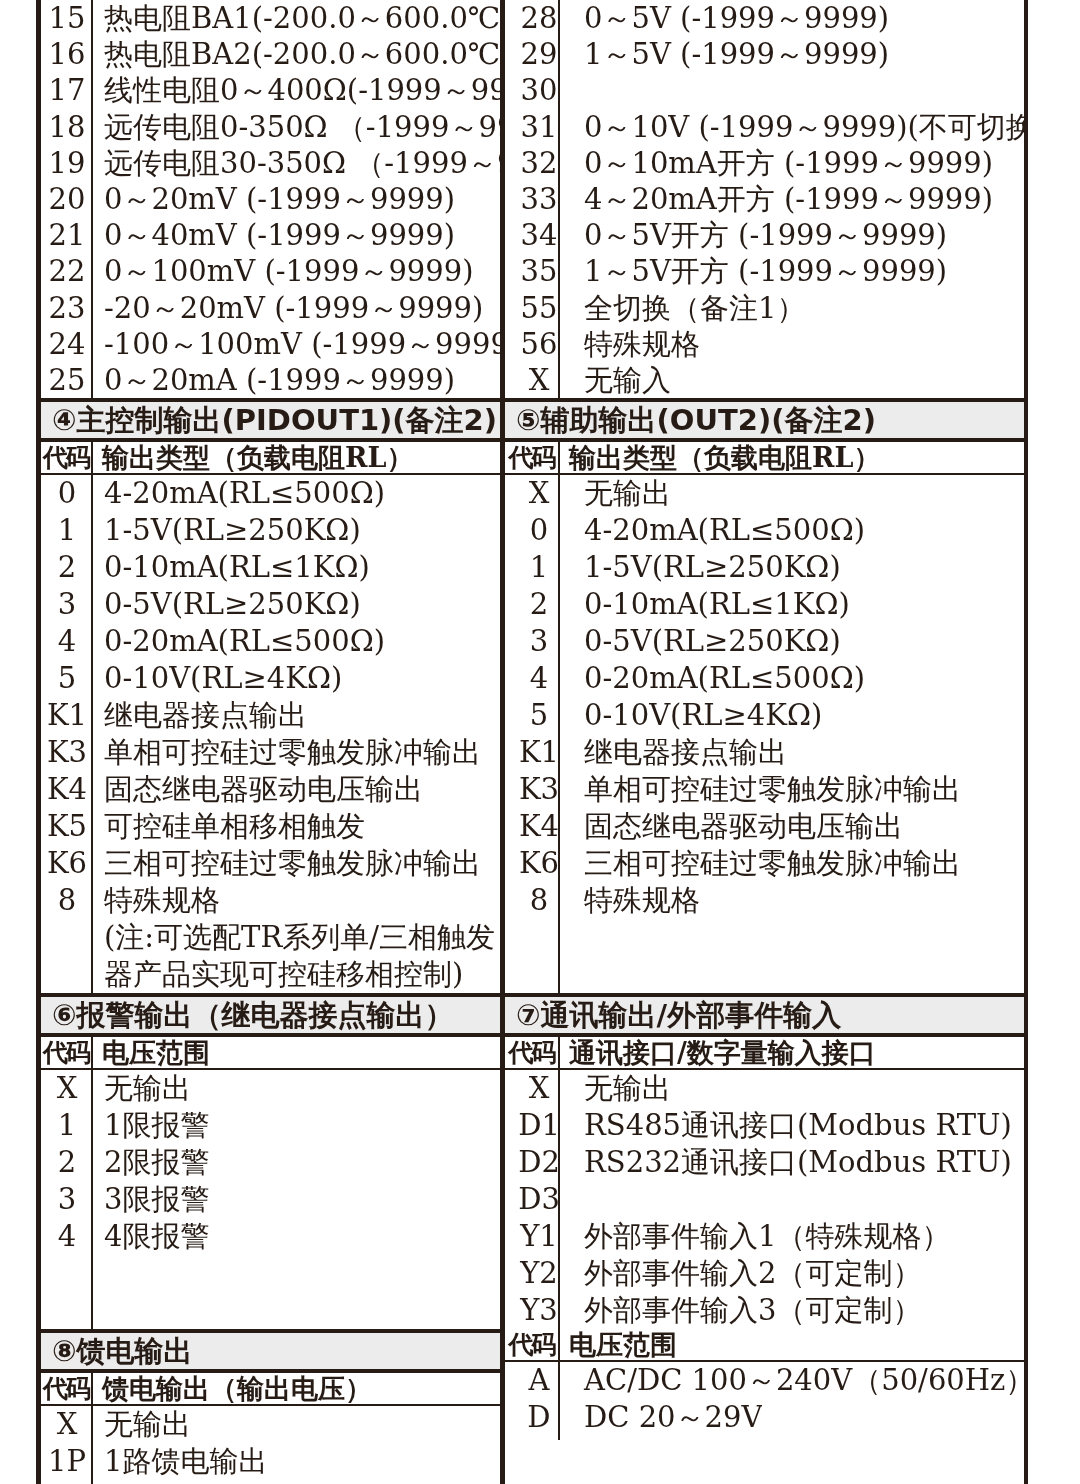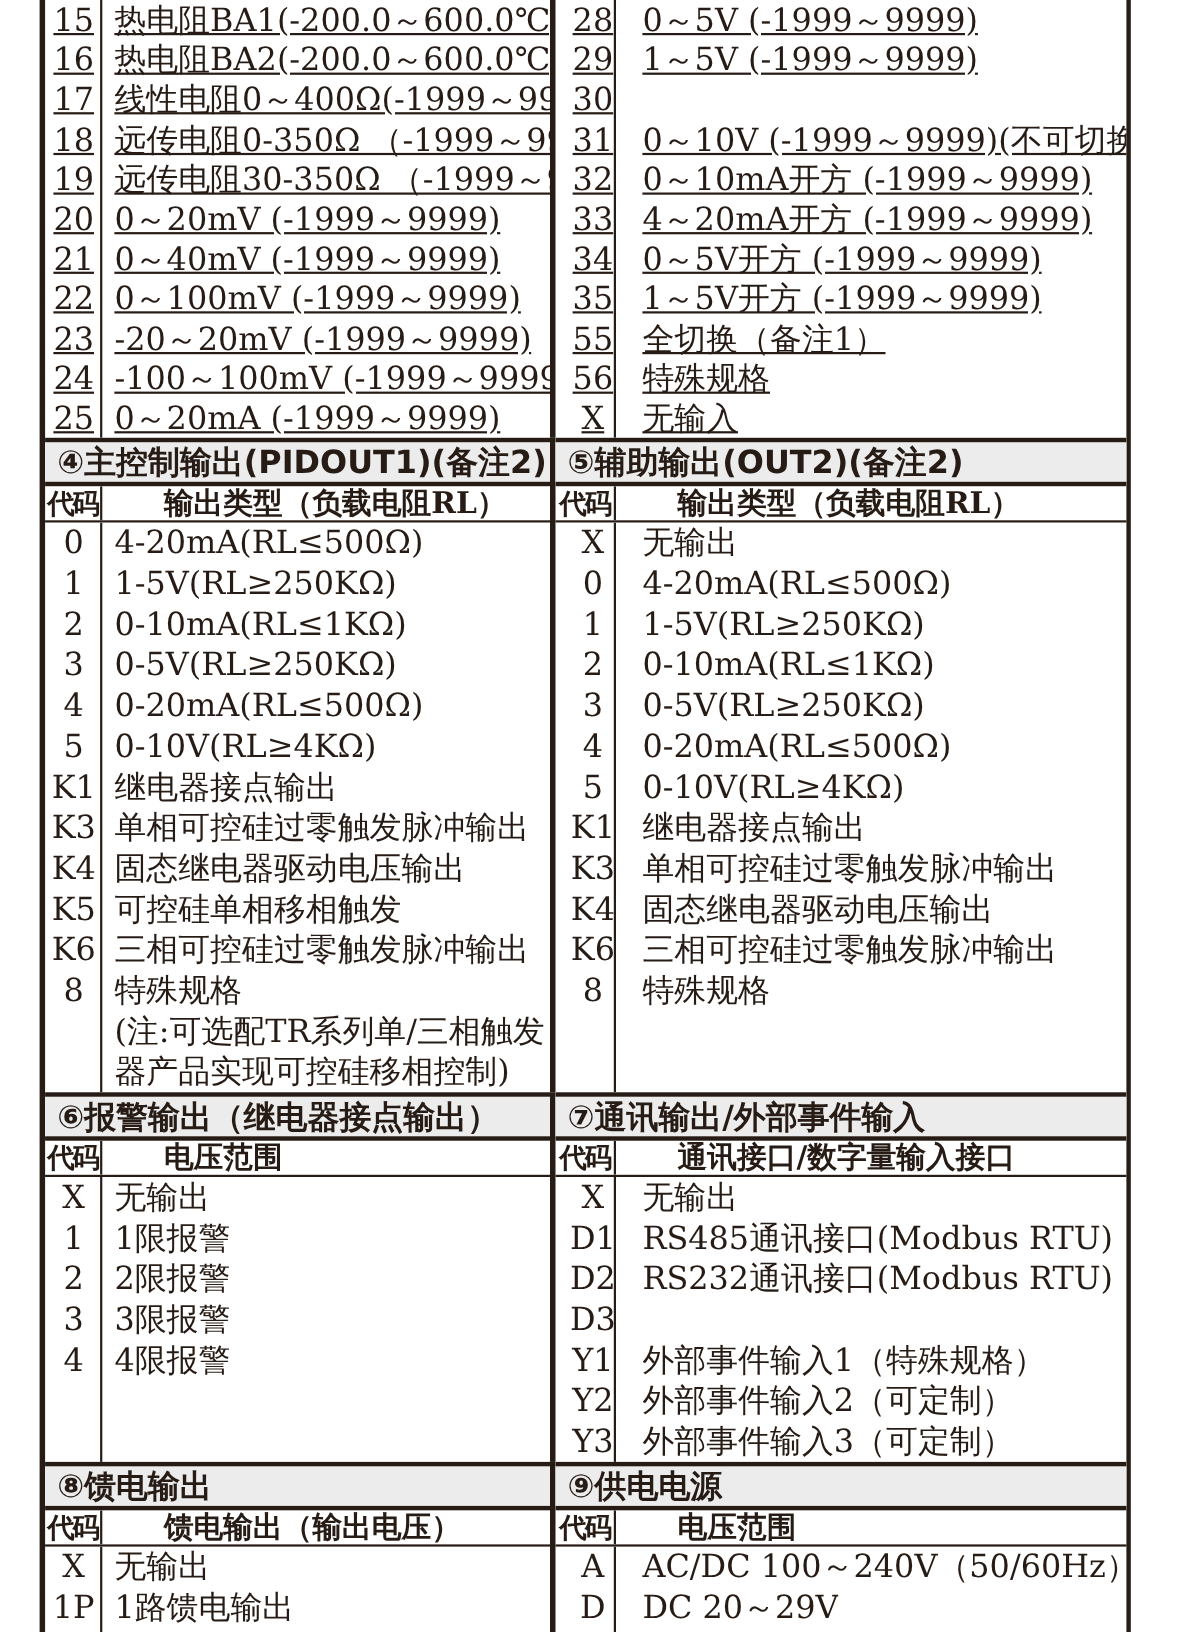--- a/index.html
+++ b/index.html
@@ -8,37 +8,37 @@
   .spec-table{position:absolute;left:36px;top:0;width:992px;height:1484px;
        box-sizing:border-box;border-left:5px solid #271c15;border-right:4px solid #271c15;}
   .band{display:flex;}
   .half{box-sizing:border-box;}
   .half.left{width:464px;border-right:5px solid #271c15;}
   .half.right{width:519px;}
   .sec-title{height:44px;box-sizing:border-box;border-top:4px solid #271c15;border-bottom:4px solid #271c15;
        background:#ececec;font-family:"DejaVu Sans","Liberation Sans",sans-serif;font-weight:bold;
        font-size:29px;line-height:36px;padding-left:11px;white-space:nowrap;overflow:hidden;}
   .col-head{height:33px;box-sizing:border-box;border-bottom:2px solid #271c15;display:flex;
-       font-weight:bold;font-size:27px;line-height:31px;white-space:nowrap;overflow:hidden;gap:47px;}
+       font-weight:bold;font-size:27px;line-height:31px;white-space:nowrap;overflow:hidden;}
   .col-head .code{flex:none;box-sizing:border-box;border-right:2px solid #271c15;text-align:center;
        font-size:25px;letter-spacing:-2px;overflow:hidden;}
   .left  .col-head .code{width:52px;}
   .right .col-head .code{width:55px;}
   .col-head .desc{padding-left:9px;}
   .tbody{position:relative;overflow:hidden;}
   .tbody::after{content:"";position:absolute;top:0;bottom:0;width:2px;background:#271c15;}
   .left  .tbody::after{left:50px;}
   .right .tbody::after{left:53px;}
   .row{display:flex;height:37px;line-height:37px;font-size:29px;white-space:nowrap;}
   .row .code{flex:none;text-align:center;overflow:hidden;}
   .left  .row .code{width:52px;}
   .right .row .code{width:68px;}
   .row .desc{padding-left:11px;overflow:hidden;}
   
-  .top-band .tbody{height:398px;display:flex;flex-direction:column;text-decoration:underline;}
+  .top-band .tbody{height:398px;display:flex;flex-direction:column;}
   .top-band .row{flex:1;height:auto;line-height:36px;}
   
   .body-b1{height:518px;}
   .body-b2{height:259px;}
   .body-b3{height:78px;}
 </style>
 </head>
 <body>
 
 <div class="spec-table">
@@ -346,21 +346,20 @@
             <div class="code">X</div>
             <div class="desc">无输出</div>
           </div>
           <div class="row">
             <div class="code">1P</div>
             <div class="desc">1路馈电输出</div>
           </div>
         </div>
     </div>
     <div class="half right">
-      <div class="sec-title">⑨供电电源</div>
       <div class="col-head">
         <div class="code">代码</div>
         <div class="desc">电压范围</div>
       </div>
       <div class="tbody body-b3">
           <div class="row">
             <div class="code">A</div>
             <div class="desc">AC/DC 100～240V（50/60Hz）</div>
           </div>
           <div class="row">

